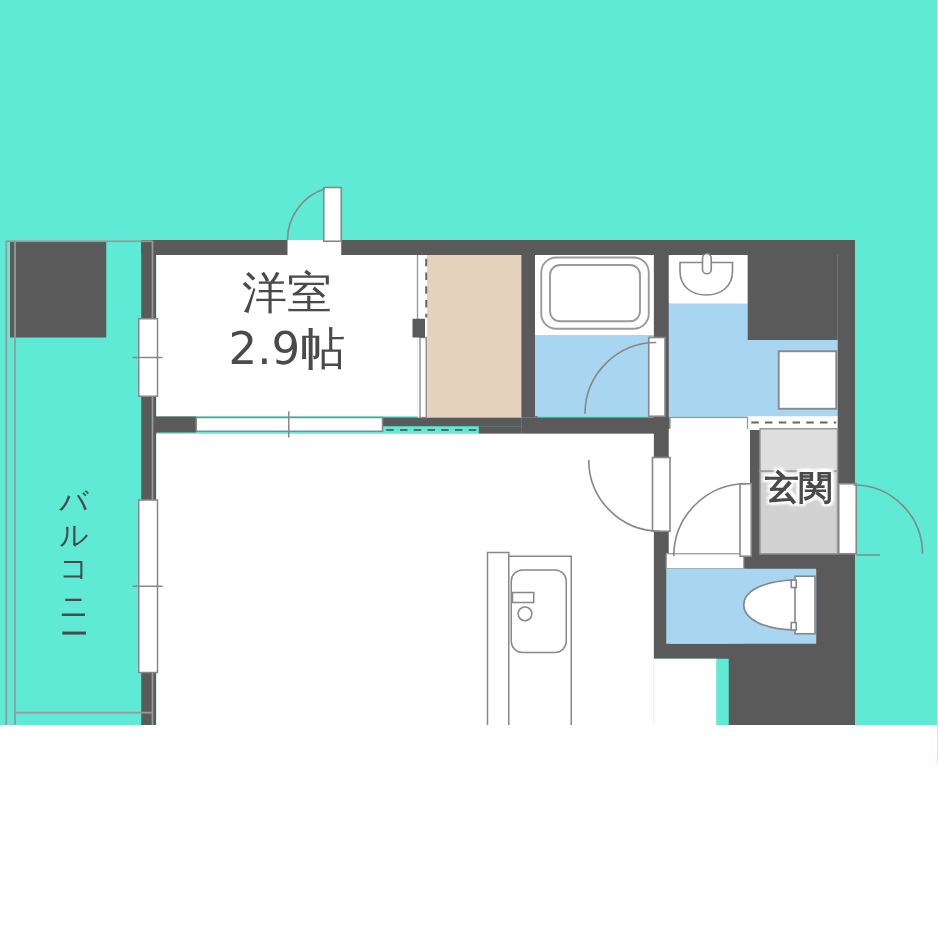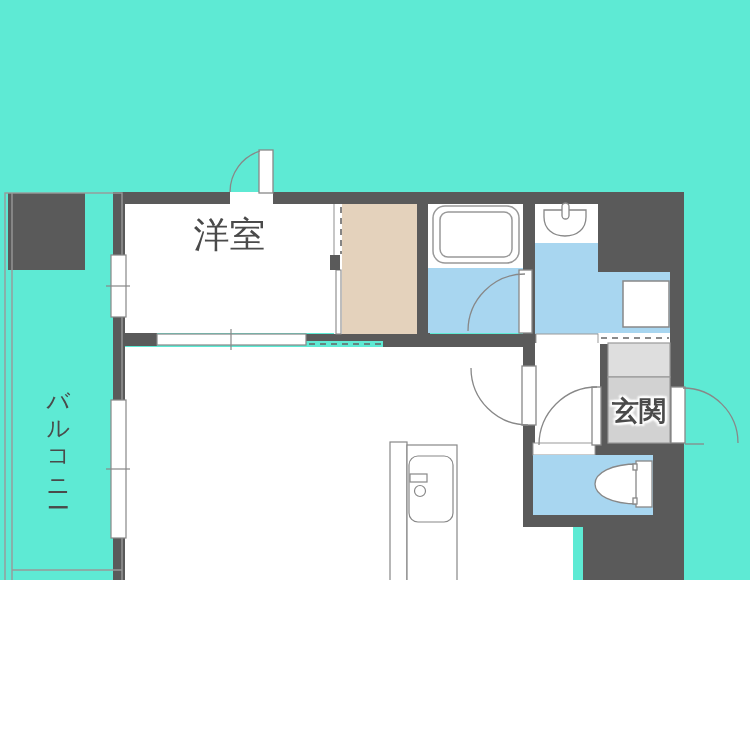--- a/index.html
+++ b/index.html
@@ -155,19 +155,20 @@
         <rect x="410" y="474" width="17" height="8" fill="#ffffff"></rect>
         <circle cx="420" cy="491" r="5.5"></circle>
       </g>
 
       <rect x="623" y="281" width="46" height="46" fill="#ffffff" stroke="var(--fixture_line)" stroke-width="1.5"></rect>
     </g>
   </svg>
 
   <div class="label room-label-large" style="left:125px;top:212px;width:209px;">
     <div class="ln">洋室</div>
+    <div class="ln">2.9帖</div>
   </div>
 
 
   <div class="label balcony-label" style="left:44px;top:362px;height:150px;">バルコニー</div>
 
-  <div class="label genkan-label" style="left:604px;top:394px;width:70px;">玄関</div>
+  <div class="label genkan-label" style="left:604px;top:374px;width:70px;">玄関</div>
 </div>
 
 </body></html>

